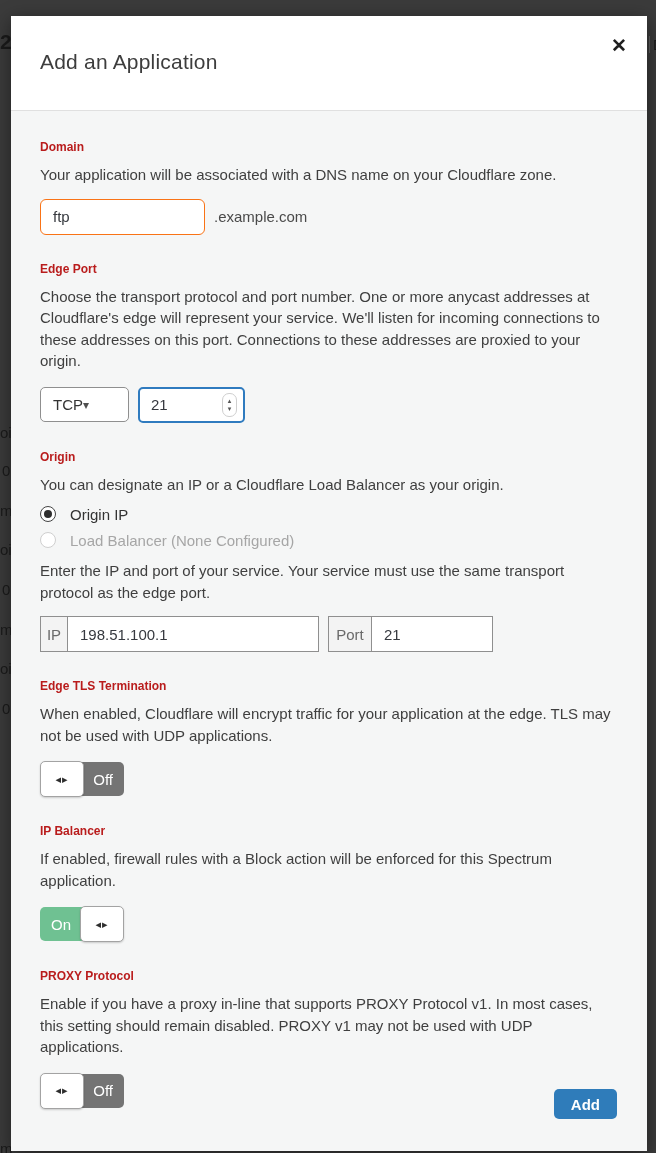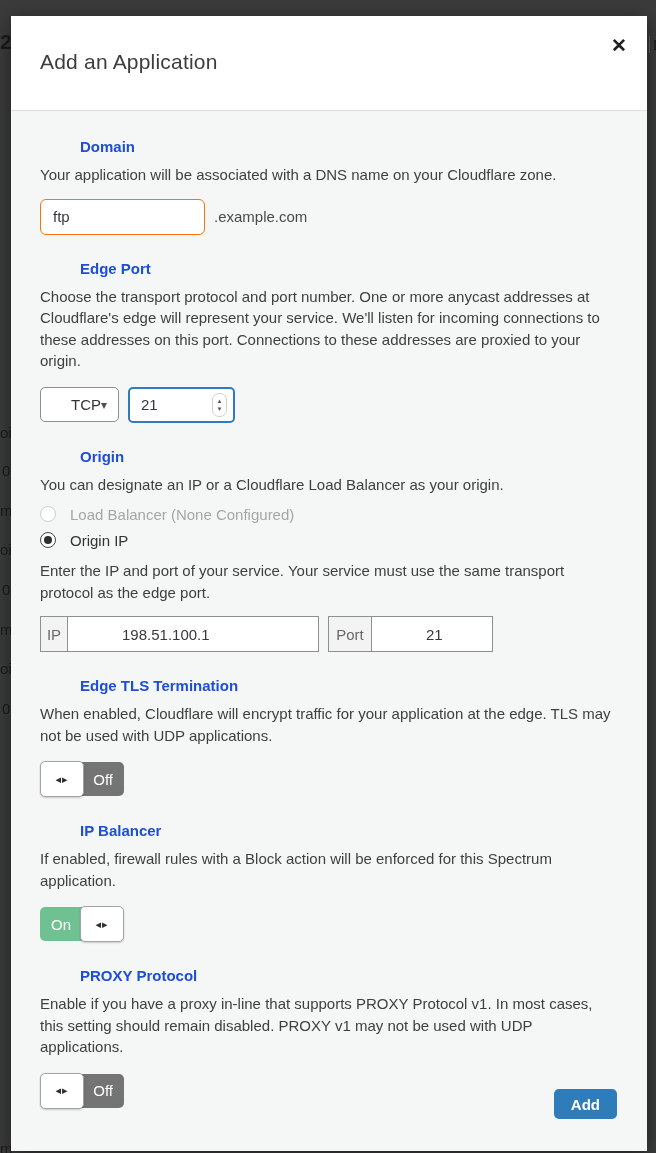--- a/index.html
+++ b/index.html
@@ -48,44 +48,44 @@
   }
   .close-btn {
     position:absolute; right:16px; top:16px;
     font-size:19px; font-weight:bold; color:#1f1f1f;
     cursor:pointer; line-height:1;
     padding:4px;
   }
   .modal-body { padding:26px 29px 0 29px; }
 
   .section-label {
-    font-size:15px; font-weight:bold; color:#1d4ed8;
-    margin-top:24px; line-height:20px;margin-left:40px;
+    font-size:12px; font-weight:bold; color:#b91c1c;
+    margin-top:24px; line-height:20px;
   }
   .section-label.first { margin-top:0; }
   .section-desc {
     font-size:15px; color:#3f3f3f;
     line-height:21.5px; margin-top:7px; max-width:588px;
   }
 
   
   .domain-row { margin-top:13px; display:flex; align-items:center; }
   .text-input {
     height:36px; border:1px solid #f97316; border-radius:6px;
     background:#fff; font-family:inherit; font-size:15px; color:#36393f;
     padding:0 12px; outline:none;
   }
   .domain-input { width:165px; }
   .domain-suffix { font-size:15px; color:#4a4a4a; margin-left:9px; }
 
   
   .edgeport-row { margin-top:15px; display:flex; align-items:center; }
   .select-box {
-    width:79px; height:35px; border:1px solid #8f8f8f; border-radius:5px;
-    background:#fff; display:flex; align-items:center; justify-content:flex-end;
+    width:89px; height:35px; border:1px solid #8f8f8f; border-radius:5px;
+    background:#fff; display:flex; align-items:center; justify-content:flex-start;
     padding:0 11px 0 12px; cursor:pointer;
   }
   .select-value { font-size:15px; color:#333; }
   .select-caret { font-size:12px; color:#4f4f4f; }
   .port-wrap {
     margin-left:9px; width:107px; height:36px;
     border:2px solid #2f7bbf; border-radius:5px; background:#fff;
     display:flex; align-items:center; padding:0 6px 0 11px;
   }
   .port-wrap input {
@@ -110,21 +110,21 @@
   .radio-circle.checked::after {
     content:""; width:8px; height:8px; border-radius:50%; background:#2e2e2e;
   }
   .radio-circle.disabled { border-color:#cfcfcf; }
   .radio-label { font-size:15px; color:#333; margin-left:14px; }
   .radio-label.disabled { color:#a6a6a6; }
 
   
   .origin-inputs { margin-top:13px; display:flex; }
   .input-group {
-    display:flex; height:36px; border:1px solid #8f8f8f; background:#fff;gap:42px;
+    display:flex; height:36px; border:1px solid #8f8f8f; background:#fff;
   }
   .group-prefix {
     background:#f3f3f3; color:#696969; font-size:15px;
     display:flex; align-items:center; justify-content:center;
     border-right:1px solid #8f8f8f; flex-shrink:0;
   }
   .input-group input {
     border:none; outline:none; font-family:inherit; font-size:15px;
     color:#36393f; padding:0 12px; width:100%; background:transparent;
   }
@@ -203,26 +203,26 @@
           <span>▴</span>
           <span>▾</span>
         </div>
       </div>
     </div>
 
     <div class="section-label">Origin</div>
     <div class="section-desc">You can designate an IP or a Cloudflare Load Balancer as your origin.</div>
     <div class="radio-group">
       <div class="radio-row">
+        <span class="radio-circle checked"></span>
+        <span class="radio-label">Origin IP</span>
+      </div>
+      <div class="radio-row">
         <span class="radio-circle disabled"></span>
         <span class="radio-label disabled">Load Balancer (None Configured)</span>
-      </div>
-      <div class="radio-row">
-        <span class="radio-circle checked"></span>
-        <span class="radio-label">Origin IP</span>
       </div>
     </div>
     <div class="section-desc">Enter the IP and port of your service. Your service must use the same transport protocol as the edge port.</div>
     <div class="origin-inputs">
       <div class="input-group ip-group">
         <span class="group-prefix">IP</span>
         <input type="text" value="198.51.100.1" style="">
       </div>
       <div class="input-group portgrp">
         <span class="group-prefix">Port</span>

